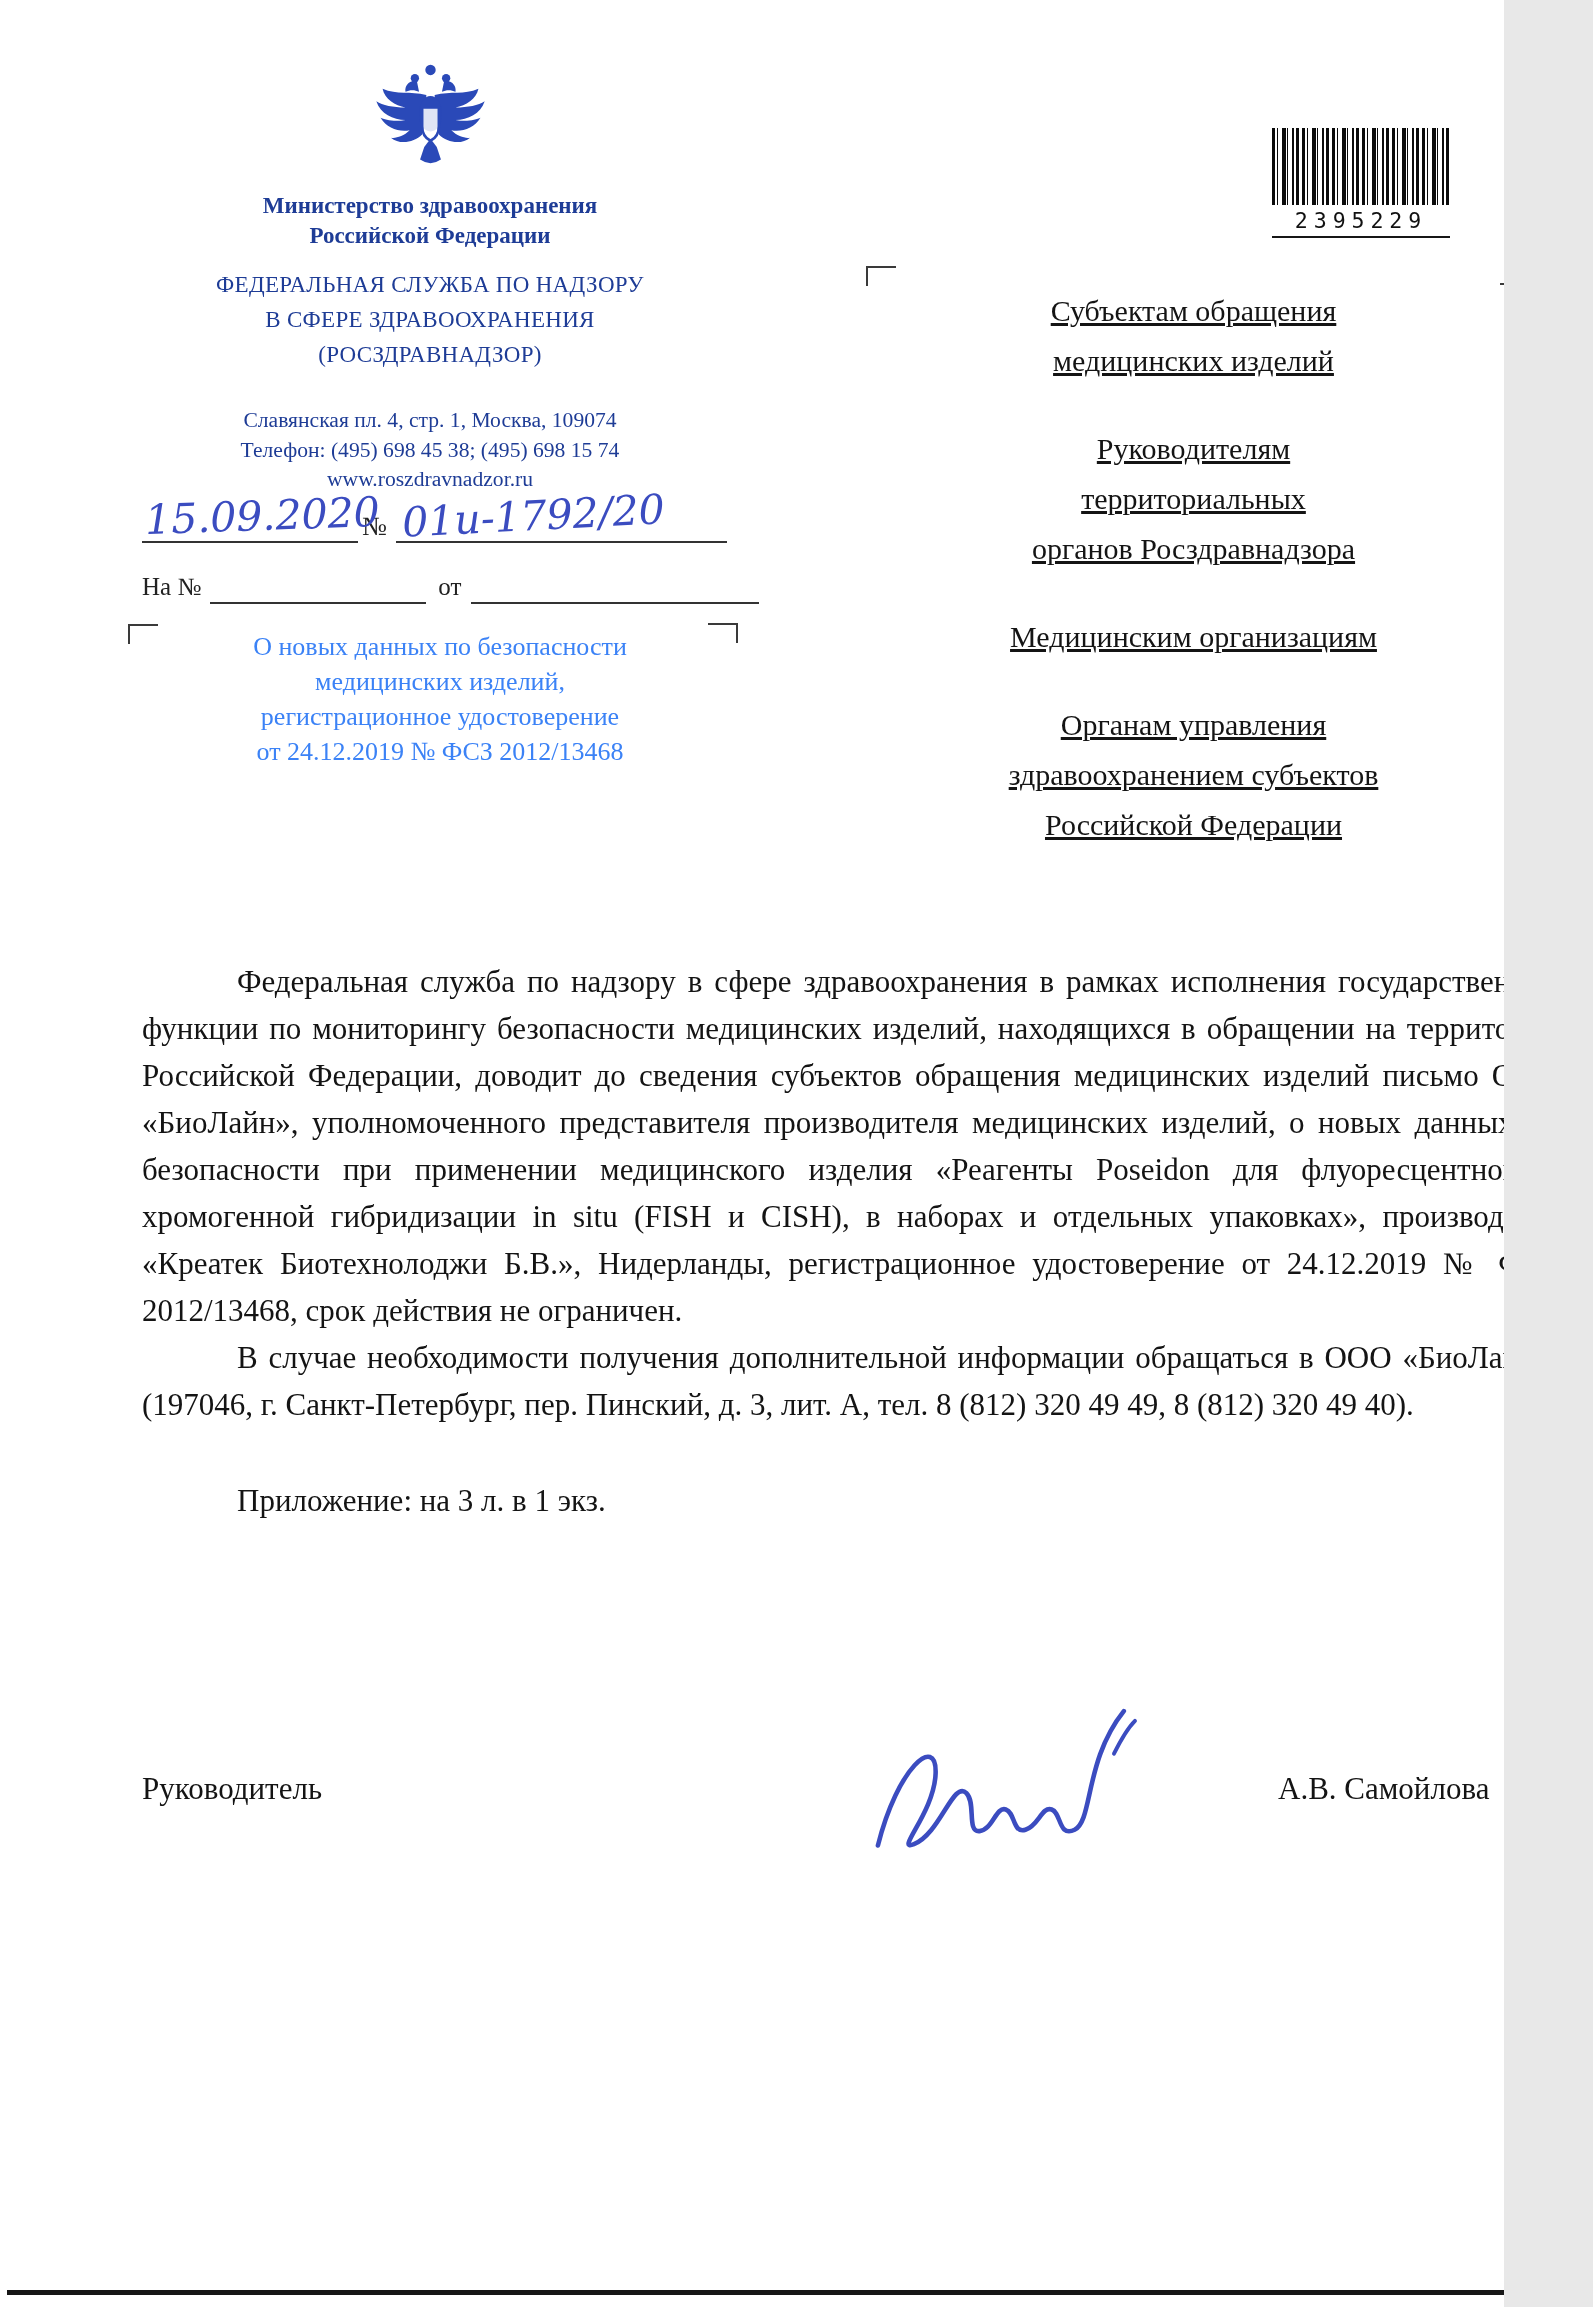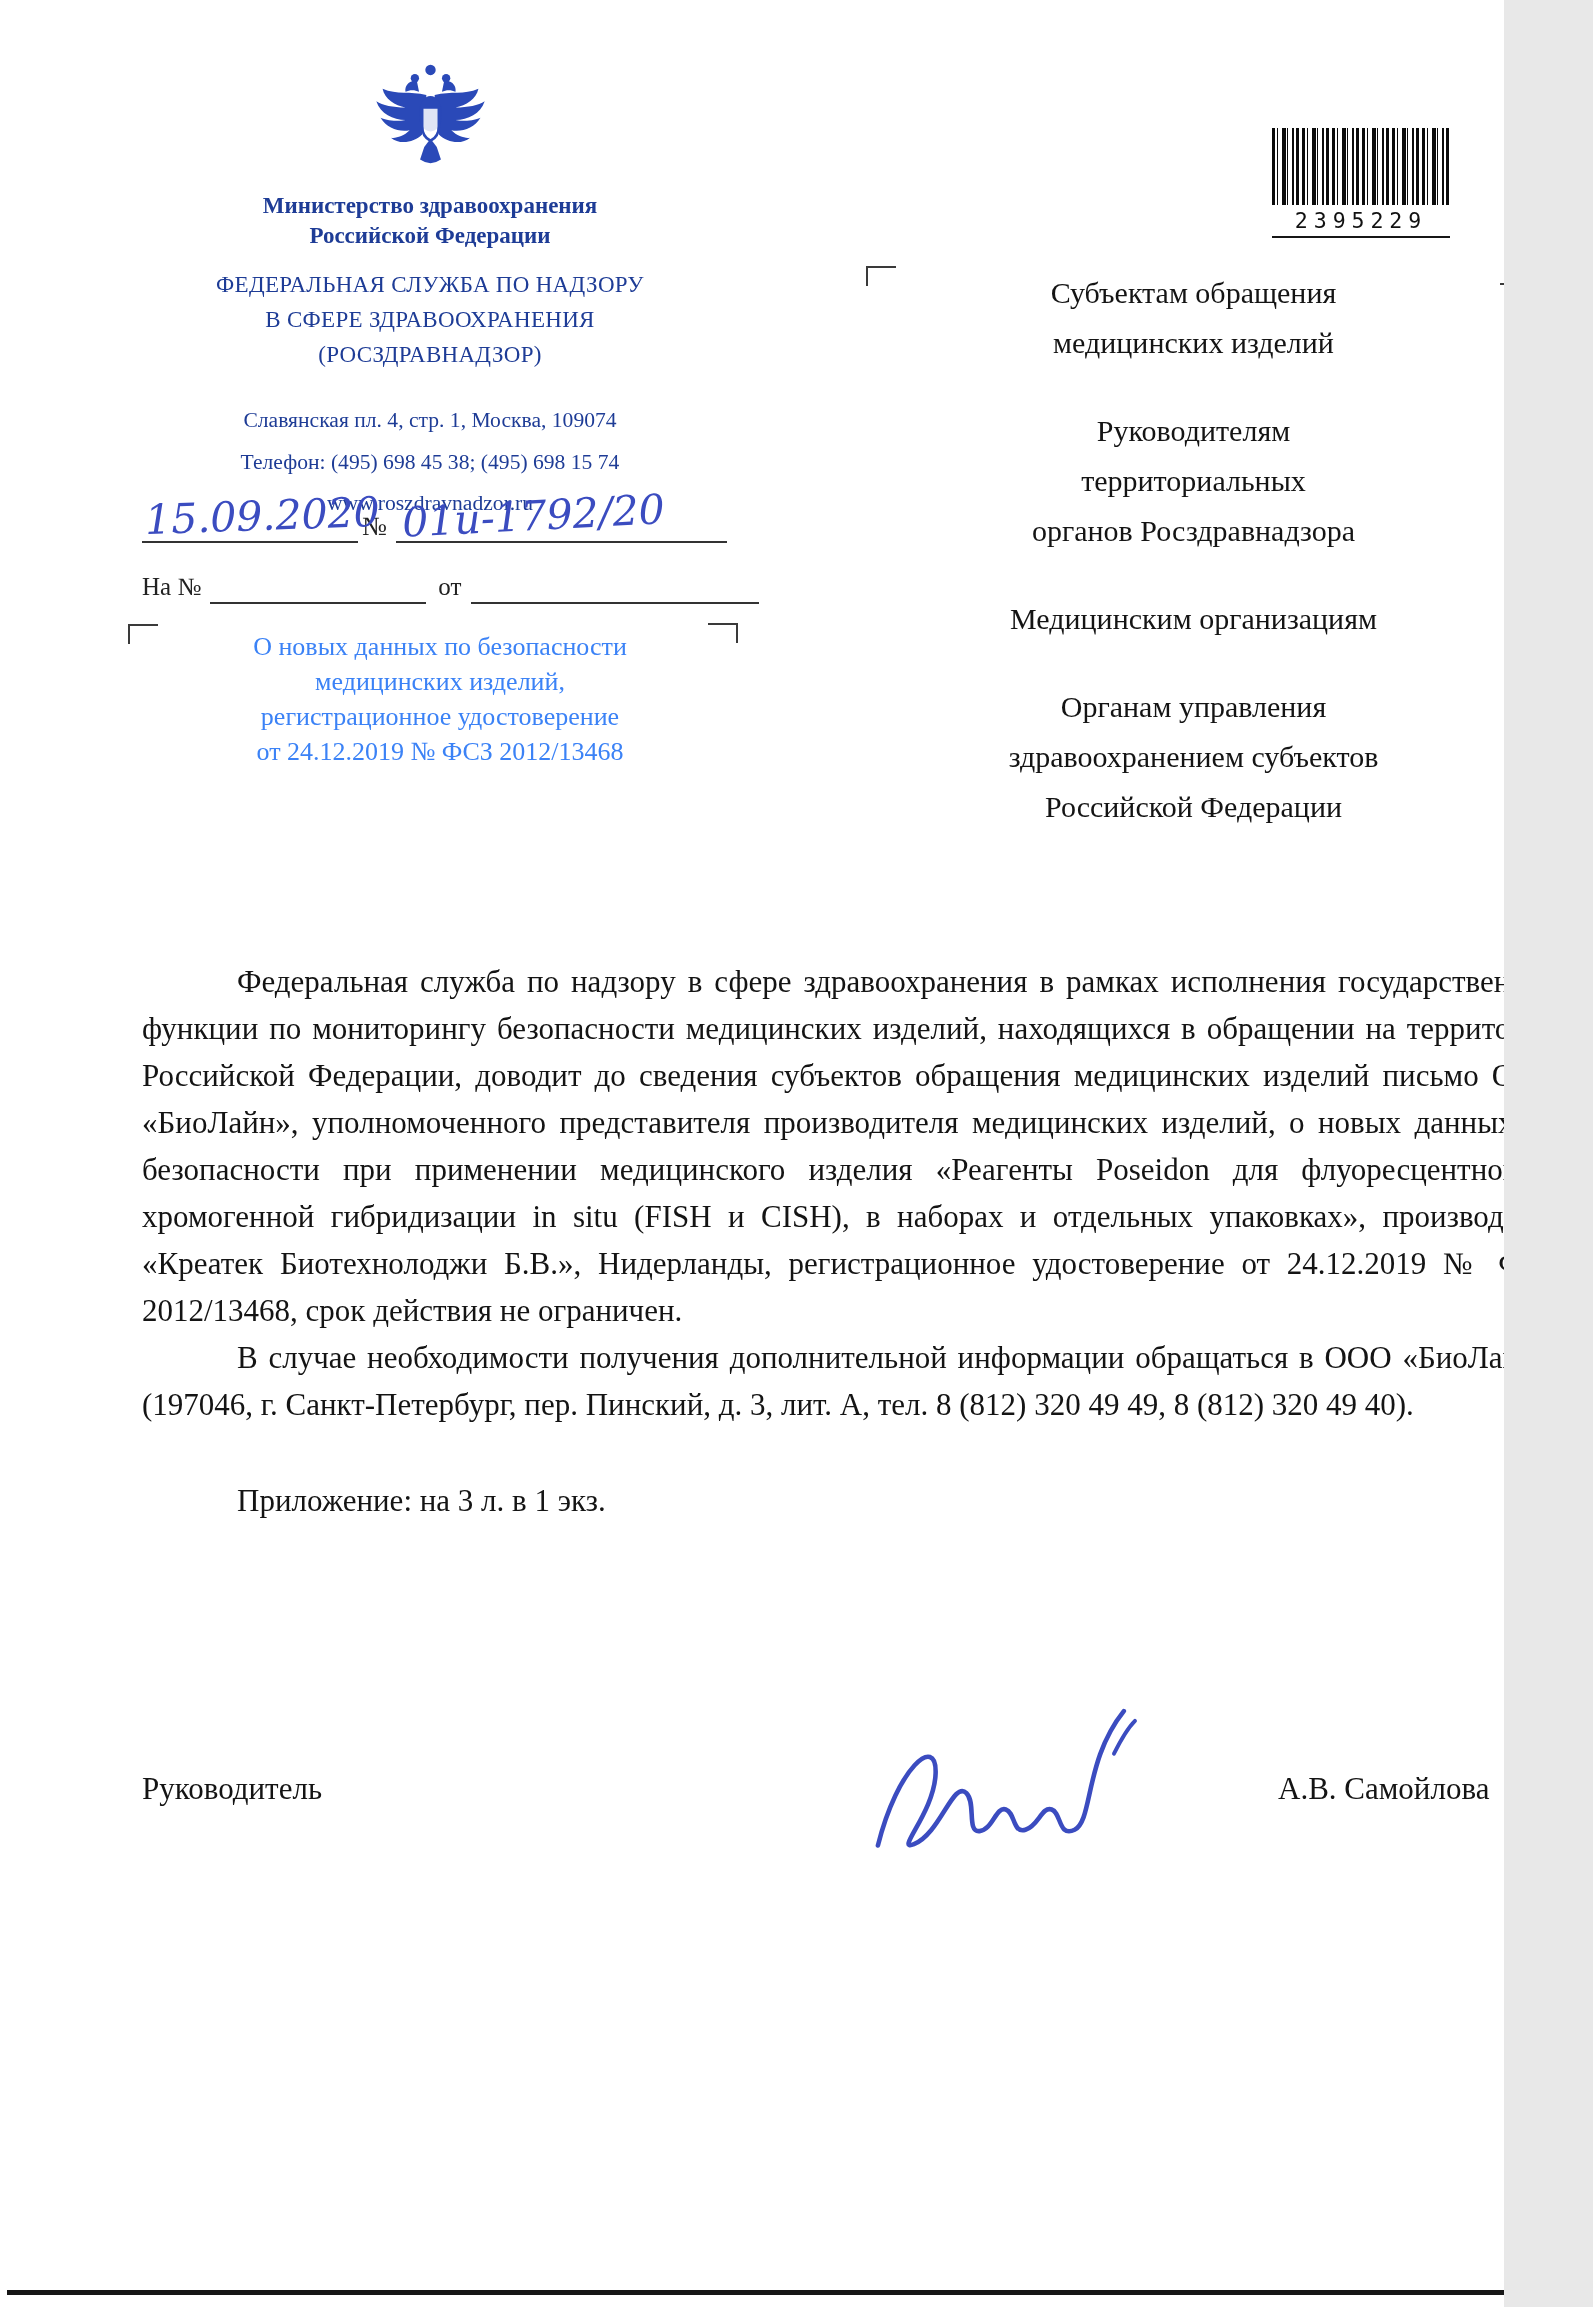--- a/index.html
+++ b/index.html
@@ -22,21 +22,21 @@
   .emblem { display: block; margin: 0 auto 5.2px auto; width: 125px; height: 128px; }
   .ministry {
     font-weight: bold; font-size: 23px; line-height: 29.5px;
     white-space: pre-line;
   }
   .service {
     font-weight: normal; font-size: 23px; line-height: 35px;
     margin-top: 17px; white-space: pre-line; letter-spacing: 0.3px;
   }
   .contact { margin-top: 34px; font-size: 21.6px; line-height: 29.5px; }
-  .contact div { margin: 12px; }
+  .contact div { margin: 0; }
 
   
   .ref-row {
     position: absolute; left: 142px; top: 486px; width: 721px;
     display: flex; align-items: flex-end; font-size: 26px; color: #222;
   }
   .uline { display: inline-block; border-bottom: 2px solid #333; }
   .ref-date-line { width: 216px; height: 55px; position: relative; }
   .ref-num-line { width: 331px; height: 55px; position: relative; margin-left: 9.2px; }
   .hand {
@@ -85,22 +85,22 @@
       #0b0b0b 23.6px 27.5px, #ffffff 27.5px 30px);
   }
   .barcode-number {
     font-family: "DejaVu Sans Mono", monospace;
     font-size: 21.6px; letter-spacing: 5.9px; text-align: center;
     padding: 2.6px 0 3.9px 0; border-bottom: 2px solid #161616; color: #111;
   }
 
   
   .addressees {
-    position: absolute; left: 882px; top: 268px; width: 623px;
-    text-align: center; font-size: 30px; line-height: 50px; color: #141414;
+    position: absolute; left: 882px; top: 286px; width: 623px;
+    text-align: center; font-size: 30px; line-height: 50px; color: #141414; text-decoration: underline;
   }
   .addressee { white-space: pre-line; margin-bottom: 38px; }
 
   
   .body {
     position: absolute; left: 142px; top: 958px; width: 1417px;
     font-size: 31px; line-height: 47px; text-align: justify; color: #141414;
   }
   .para { margin: 0; text-indent: 95px; }
   .attachment { margin-top: 49px; text-indent: 95px; text-align: left; }

